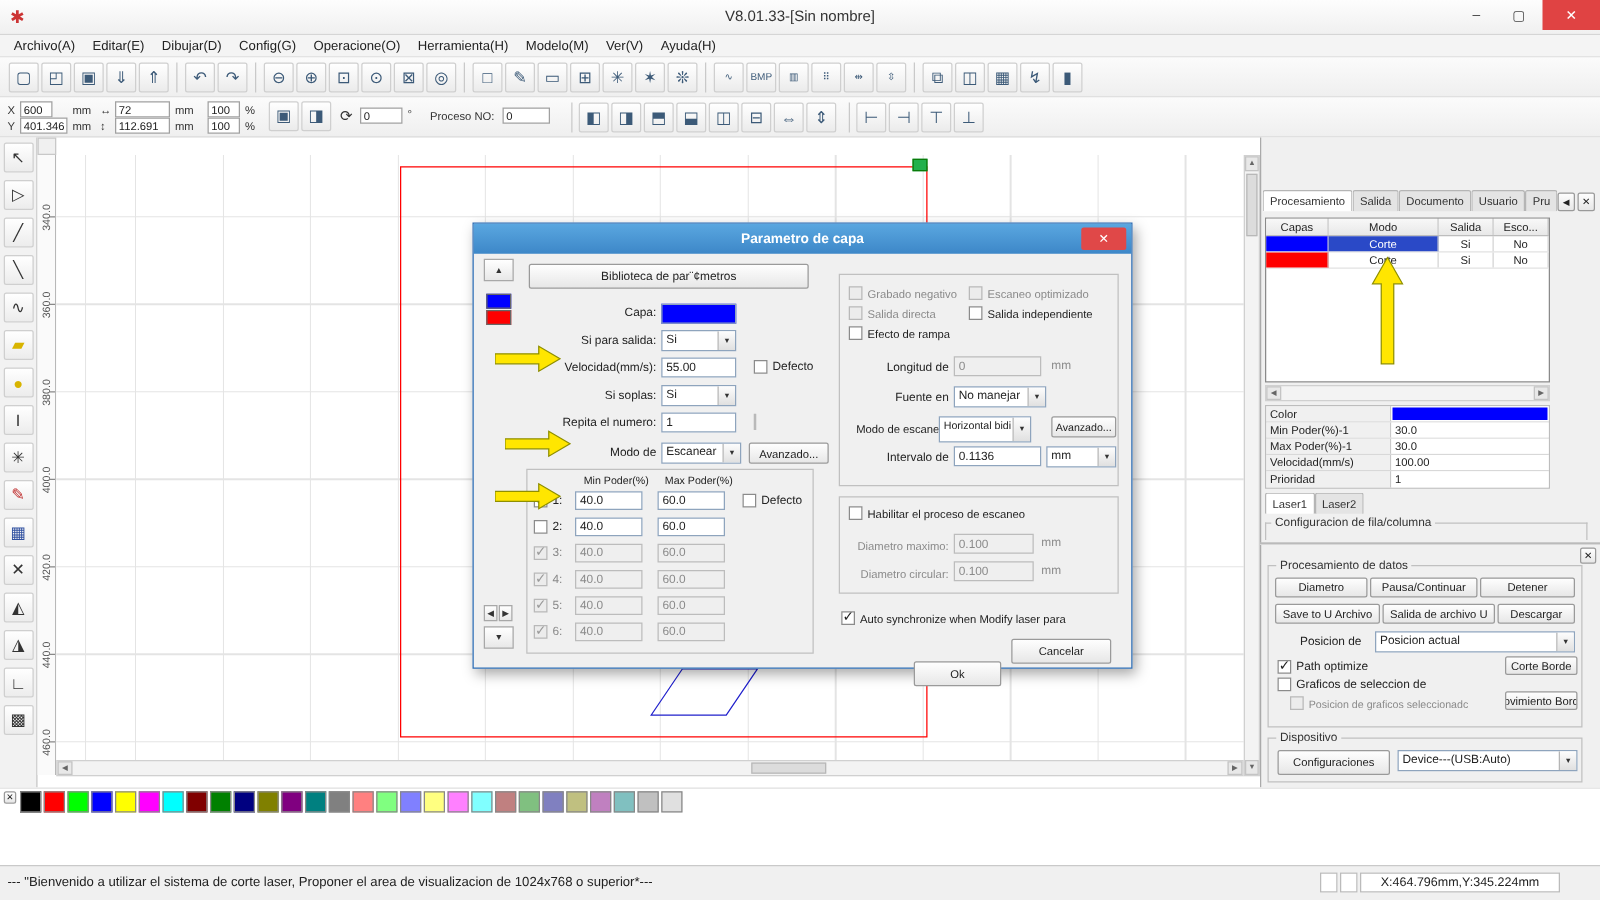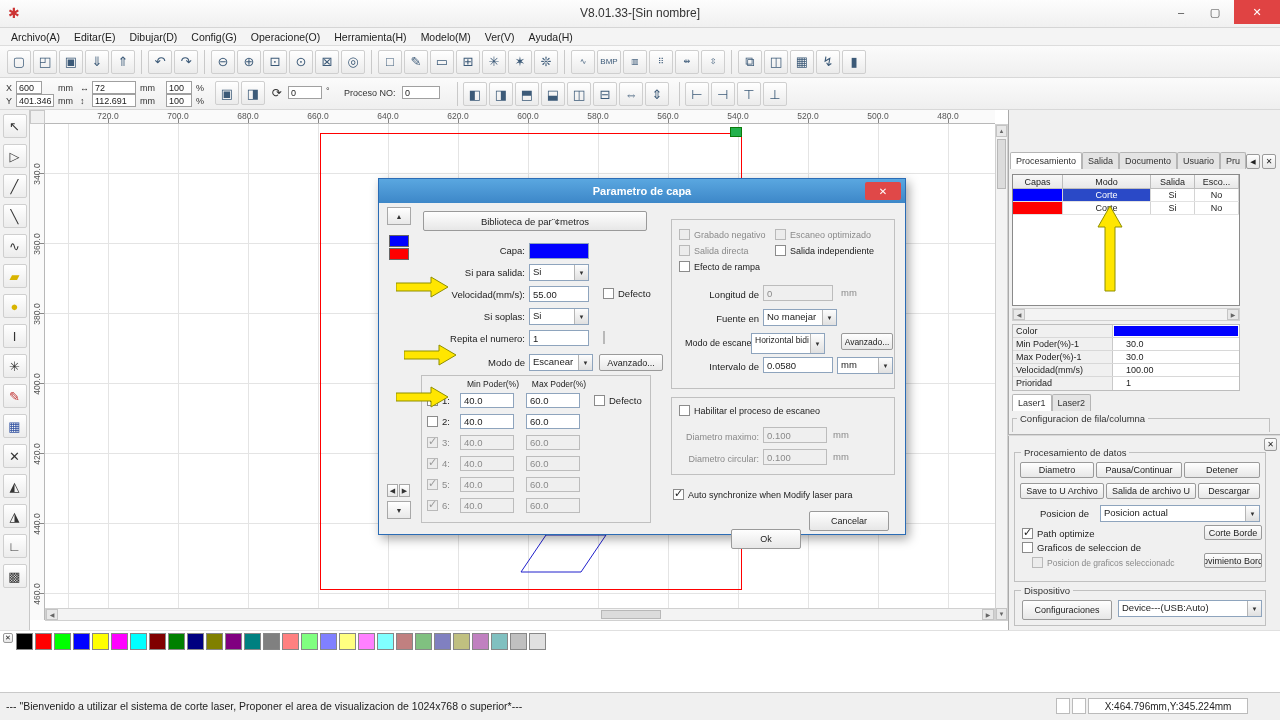--- a/index.html
+++ b/index.html
@@ -65,21 +65,21 @@
   .dialog{left:378px;top:178px;width:528px;height:357px;background:#f0f0f0;border:1px solid #2b6cb5;box-shadow:3px 4px 10px rgba(0,0,0,.35);z-index:10}
   .dlg-title{left:0;top:0;width:526px;height:24px;background:linear-gradient(#5aa7e0,#3d87c8);color:#fff;font-size:11px;font-weight:bold;display:flex;align-items:center;justify-content:center}
   .dlg-close{position:absolute;right:4px;top:3px;width:36px;height:18px;background:#e04848;color:#fff;font-size:10px;display:flex;align-items:center;justify-content:center;border-radius:2px}
   .stripbtn{background:linear-gradient(#fff,#e8e8e8);border:1px solid #a8a8a8;display:flex;align-items:center;justify-content:center;font-size:7px;color:#333}
   .swatch{border:1px solid #666}
   
   .tcell{border-right:1px solid #d4d4d4;overflow:hidden;white-space:nowrap;font-size:9px;display:flex;align-items:center;justify-content:center}
   .thead{background:linear-gradient(#f8f8f8,#e8e8e8);border-right:1px solid #bdbdbd;border-bottom:1px solid #bdbdbd;font-size:9px;display:flex;align-items:center;justify-content:center;color:#222}
   .prow{display:flex;height:13px;border-bottom:1px solid #d8d8d8}
   .plabel{width:100px;background:#f0f0f0;border-right:1px solid #c9c9c9;font-size:9px;padding:1px 3px;overflow:hidden;white-space:nowrap}
-  .pvalue{flex:1;background:#fff;font-size:9px;padding:1px 13px;position:relative;overflow:hidden}
+  .pvalue{flex:1;background:#fff;font-size:9px;padding:1px 3px;position:relative;overflow:hidden}
 </style>
 </head>
 <body>
 
 <div id="app">
 
   <div class="a titlebar">
     <span class="a" style="left:8px;top:5px;font-size:14px;color:#cc3333">✱</span>
     <div class="a title-text">V8.01.33-[Sin nombre]</div>
     <div class="a winbtn" style="left:1164px;width:34px">–</div>
@@ -217,36 +217,20 @@
       <span class="ltbtn" style="color: rgb(192, 48, 48);">✎</span>
       <span class="ltbtn" style="color: rgb(48, 80, 160);">▦</span>
       <span class="ltbtn" style="color: rgb(51, 51, 51);">✕</span>
       <span class="ltbtn" style="color: rgb(51, 51, 51);">◭</span>
       <span class="ltbtn" style="color: rgb(51, 51, 51);">◮</span>
       <span class="ltbtn" style="color: rgb(51, 51, 51);">∟</span>
       <span class="ltbtn" style="color: rgb(51, 51, 51);">▩</span>
     </div>
 
   <div class="a corner"></div>
-  <div class="a hruler">
-
-  <span class="cell-h">720.0</span>
-      <span class="cell-h">700.0</span>
-      <span class="cell-h">680.0</span>
-      <span class="cell-h">660.0</span>
-      <span class="cell-h">640.0</span>
-      <span class="cell-h">620.0</span>
-      <span class="cell-h">600.0</span>
-      <span class="cell-h">580.0</span>
-      <span class="cell-h">560.0</span>
-      <span class="cell-h">540.0</span>
-      <span class="cell-h">520.0</span>
-      <span class="cell-h">500.0</span>
-      <span class="cell-h">480.0</span>
-    </div>
   <div class="a vruler">
 
   <span class="cell-v">
         <span>340.0</span>
       </span>
       <span class="cell-v">
         <span>360.0</span>
       </span>
       <span class="cell-v">
         <span>380.0</span>
@@ -559,21 +543,21 @@
       <span class="txt">No manejar</span>
         <span class="arr">▼</span>
     </div>
     <div class="a rlbl" style="left:292px;top:156px;width:88px;font-size:9px">Modo de escaneo:</div>
     <div class="a select" style="left:372px;top:154px;width:74px;height:21px;font-size:8.5px">
       <span class="txt">Horizontal bidi</span>
         <span class="arr">▼</span>
     </div>
     <div class="a btn" style="left:462px;top:154px;width:52px;height:17px;font-size:8.5px">Avanzado...</div>
     <div class="a rlbl" style="left:296px;top:180px;width:84px">Intervalo de</div>
-    <div class="a input" style="left:384px;top:178px;width:70px;height:16px">0.0580</div>
+    <div class="a input" style="left:384px;top:178px;width:70px;height:16px">0.1136</div>
     <div class="a select" style="left:458px;top:178px;width:56px;height:17px">
       <span class="txt">mm</span>
         <span class="arr">▼</span>
     </div>
 
     
     <div class="a gb" style="left:292px;top:218px;width:224px;height:78px"></div>
     <div class="a cbrow" style="left:300px;top:226px">
       <span class="cb"></span>
       <span class="lbl" style="font-size:9px">Habilitar el proceso de escaneo</span>

